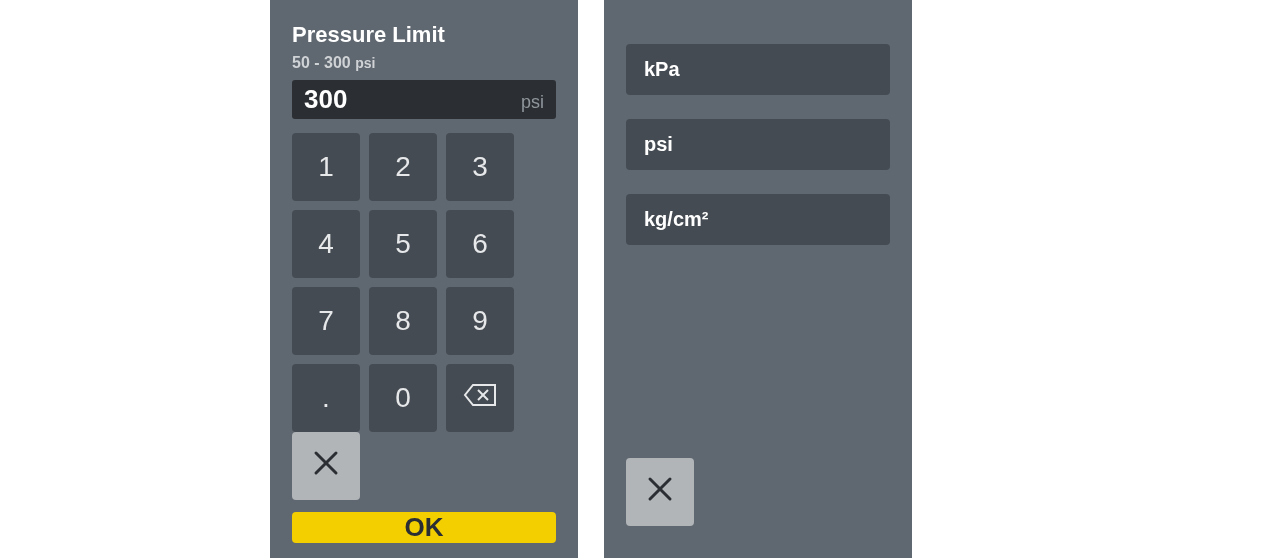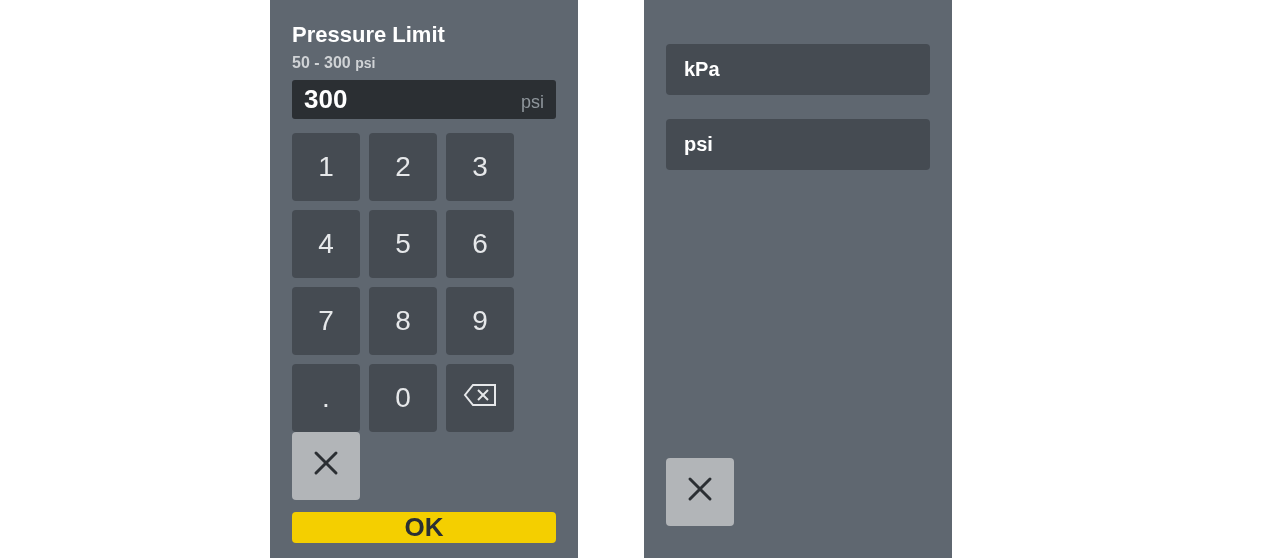--- a/index.html
+++ b/index.html
@@ -20,21 +20,21 @@
     position: absolute;
     top: 0;
     width: 308px;
     height: 558px;
     background: #5f6770;
     box-sizing: border-box;
     display: flex;
     flex-direction: column;
   }
   .panel-left  { left: 270px; }
-  .panel-right { left: 644px; }
+  .panel-right { left: 604px; }
 
   
   .hdr {
     padding: 22px 22px 0 22px;
     color: #fff;
   }
   .hdr-title {
     font-size: 22px;
     font-weight: 700;
     margin: 0 0 6px 0;
@@ -198,20 +198,21 @@
       <div class="btn-ok">OK</div>
     </div>
 
   </div>
 
   <div class="panel panel-right">
 
     <div class="unit-list">
       <div class="unit-item">kPa</div>
       <div class="unit-item">psi</div>
+      <div class="unit-item">kg/cm²</div>
     </div>
 
     <div class="footer-right">
       <div class="btn-cancel">
         <span>
           <svg viewBox="0 0 26 26">
             <line x1="3" y1="3" x2="23" y2="23"></line>
             <line x1="23" y1="3" x2="3" y2="23"></line>
           </svg>
         </span>

